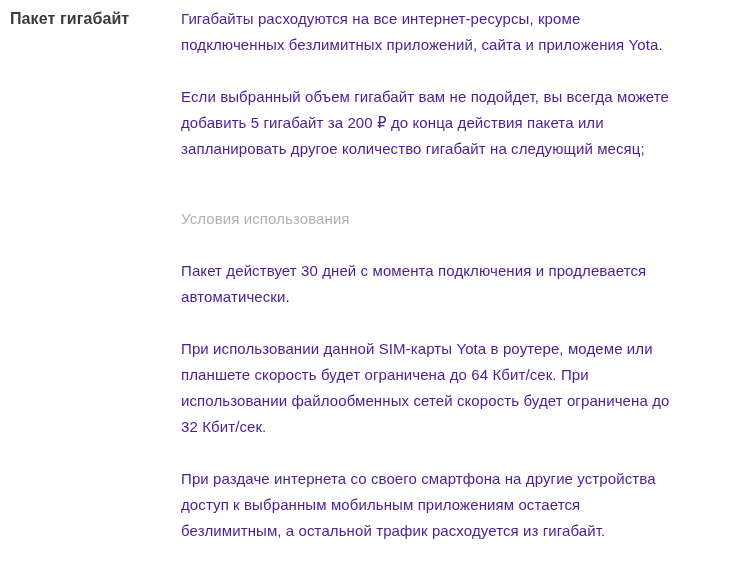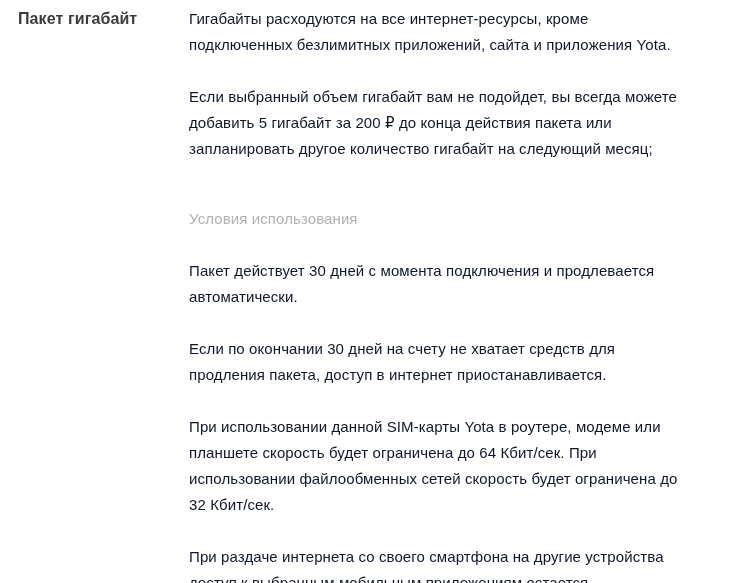--- a/index.html
+++ b/index.html
@@ -8,21 +8,21 @@
     background: #ffffff;
     font-family: "Liberation Sans", "DejaVu Sans", sans-serif;
   }
   .page {
     position: relative;
     width: 744px;
     height: 583px;
     background: #ffffff;
     box-sizing: border-box;
     display: flex;
-    padding: 6px 0 0 18px;
+    padding: 6px 0 0 10px;
     overflow: hidden;
   }
   .left-col {
     flex: none;
     width: 171px;
     box-sizing: border-box;
   }
   .section-title {
     font-size: 16px;
     line-height: 26px;
@@ -32,21 +32,21 @@
   }
   .right-col {
     flex: 1;
     max-width: 500px;
     box-sizing: border-box;
   }
   .right-col p {
     margin: 0 0 26px 0;
     font-size: 15px;
     line-height: 26px;
-    color: #0f172a;
+    color: #4c1d95;
     letter-spacing: 0.1px;
   }
   .right-col p.subheading {
     color: #b1b1b1;
     margin-top: 44px;
   }
 </style>
 </head>
 <body>
 
@@ -58,19 +58,18 @@
 
       <p class="paragraph">Гигабайты расходуются на все интернет-ресурсы, кроме подключенных безлимитных приложений, сайта и приложения Yota.</p>
 
       <p class="paragraph">Если выбранный объем гигабайт вам не подойдет, вы всегда можете добавить 5 гигабайт за 200 ₽ до конца действия пакета или запланировать другое количество гигабайт на следующий месяц;</p>
 
       <p class="subheading">Условия использования</p>
 
       <p class="paragraph">Пакет действует 30 дней с момента подключения и продлевается автоматически.</p>
 
 
-      <p class="paragraph">Если по окончании 30 дней на счету не хватает средств для продления пакета, доступ в интернет приостанавливается.</p>
 
       <p class="paragraph">При использовании данной SIM-карты Yota в роутере, модеме или планшете скорость будет ограничена до 64 Кбит/сек. При использовании файлообменных сетей скорость будет ограничена до 32 Кбит/сек.</p>
 
       <p class="paragraph">При раздаче интернета со своего смартфона на другие устройства доступ к выбранным мобильным приложениям остается безлимитным, а остальной трафик расходуется из гигабайт.</p>
     </div>
 </div>
 
 </body></html>

